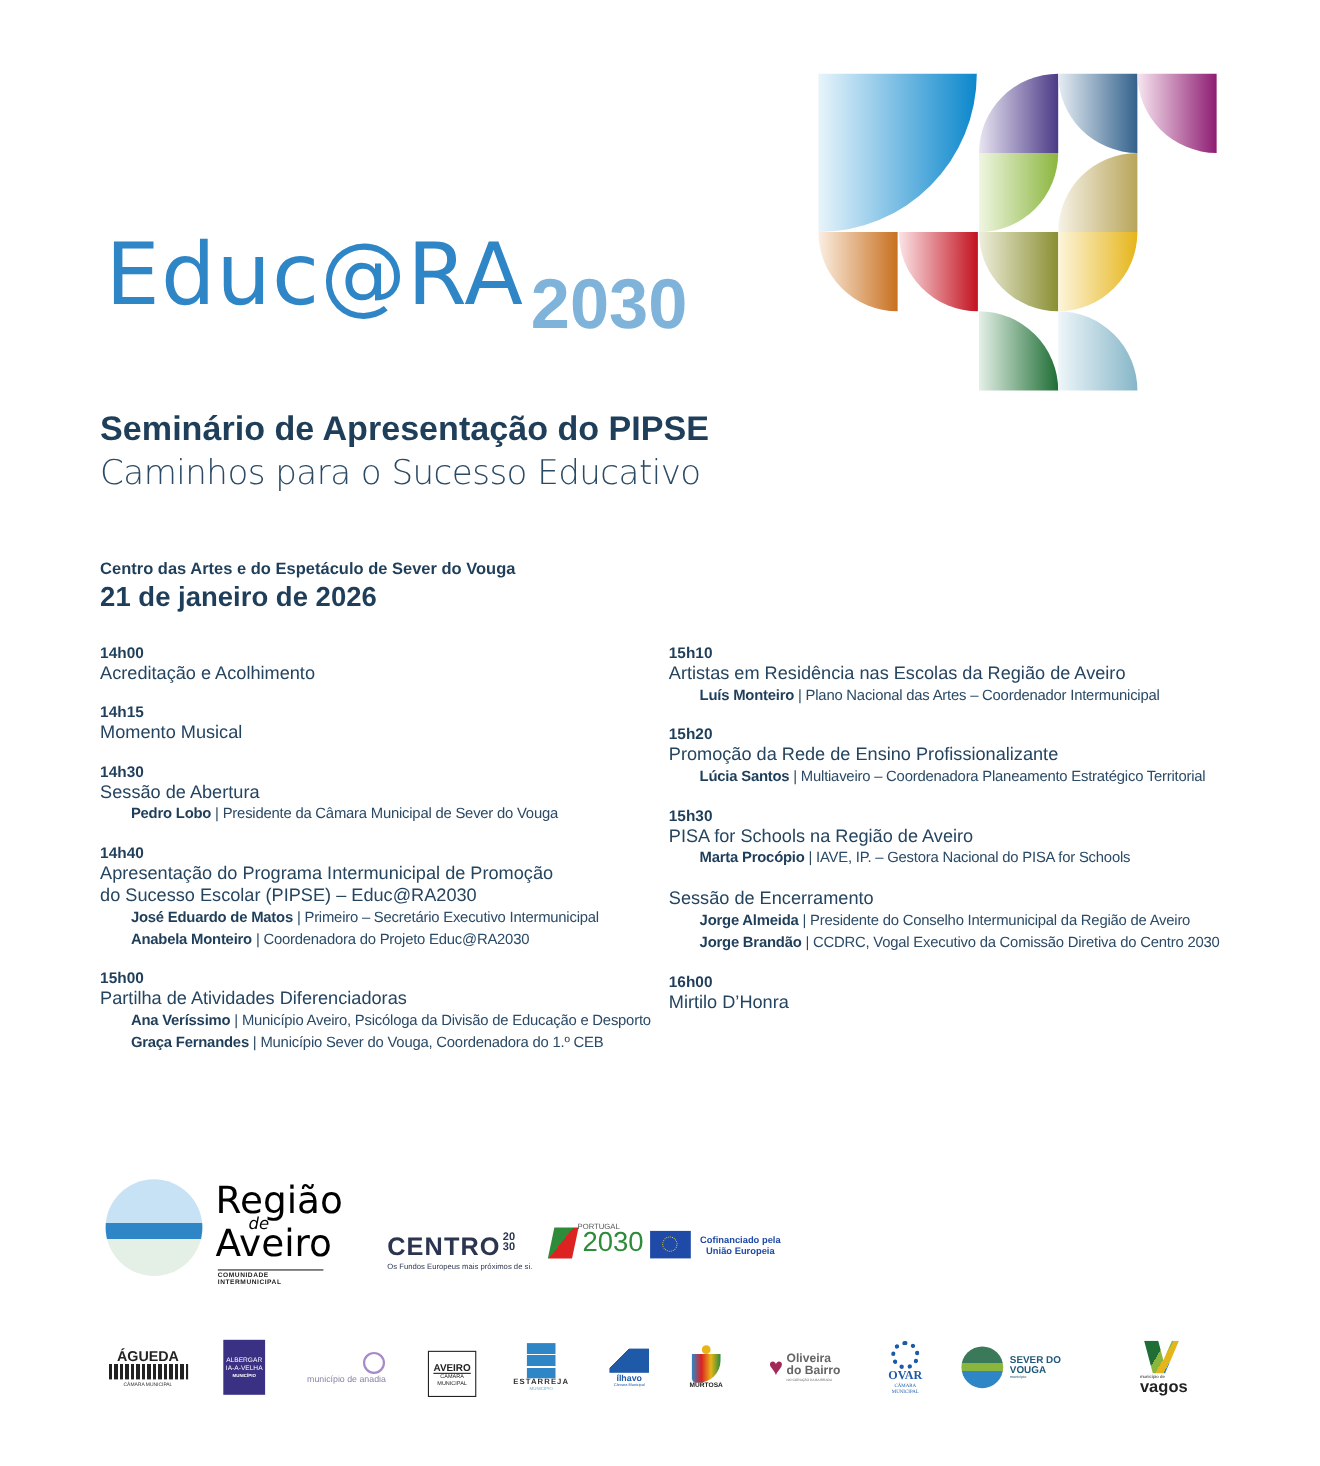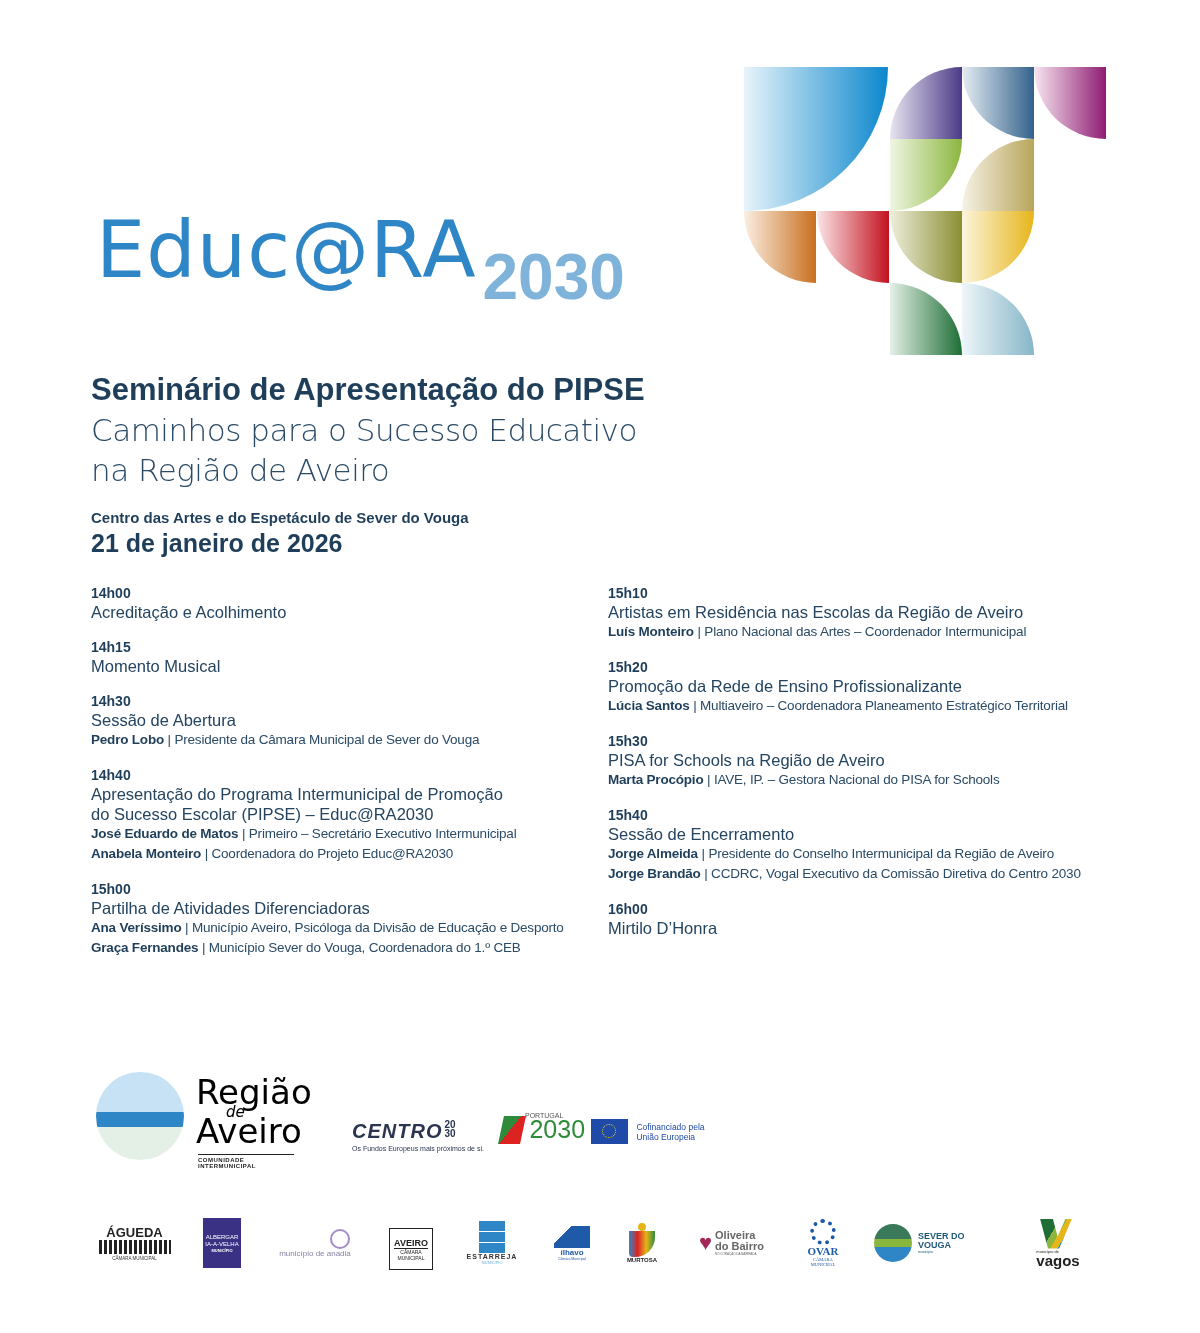--- a/index.html
+++ b/index.html
@@ -23,41 +23,41 @@
   .date { left:91px; top:529px; font-size:25px; font-weight:bold; color:#1f3e5a; }
 
   
   .col { position:absolute; width:520px; }
   .col-left { left:91px; top:585px; }
   .col-right { left:608px; top:585px; }
   .item { margin-bottom:17px; }
   .time { font-size:14px; font-weight:bold; color:#1f3e5a; line-height:17px; }
   .item-title { font-size:16.5px; font-weight:normal; color:#244460; line-height:20px; }
   .speaker { font-size:13.5px; color:#2a4a66; line-height:20px; letter-spacing:-0.2px; white-space:nowrap; }
-  .speaker b { font-weight:bold; color:#1f3e5a; }
+  .speaker b { font-weight:bold; color:#1f3e5a;margin-left:28px; }
 
   
   .ra-logo { left:96px; top:1072px; width:205px; height:92px; }
   .ra-circle { position:absolute; left:0; top:0; width:88px; height:88px; border-radius:50%; overflow:hidden;
                background:linear-gradient(#c7e2f4 0%, #c7e2f4 45%, #2f86c6 45%, #2f86c6 62%, #e4efe6 62%); }
   .ra-text { position:absolute; left:100px; top:4px; font-size:34px; line-height:33px; color:#000000; font-family:"DejaVu Sans", sans-serif; }
   .ra-sub { position:absolute; left:102px; top:82px; font-size:6px; font-weight:bold; letter-spacing:0.5px; color:#222; border-top:1px solid #222; padding-top:2px; width:96px; }
 
   .centro { left:352px; top:1120px; }
-  .centro-main { font-size:20px; font-weight:bold; color:#2b3550; letter-spacing:1px;font-style:italic; }
+  .centro-main { font-size:23px; font-weight:bold; color:#2b3550; letter-spacing:1px; }
   .centro-sm { font-size:10px; font-weight:bold; color:#2b3550; line-height:9px; display:inline-block; vertical-align:top; margin-left:2px; }
   .centro-tag { font-size:7px; color:#2b3550; margin-top:2px; }
   .pt2030 { left:501px; top:1115px; }
   .pt-flag { display:inline-block; width:22px; height:28px; background:linear-gradient(120deg,#2e8b3a 0%,#2e8b3a 45%,#d22 45%); transform:skewX(-12deg); vertical-align:bottom; }
   .pt-label { position:absolute; left:24px; top:-3px; font-size:7px; color:#555; }
   .pt-year { font-size:25px; color:#2e8b3a; vertical-align:bottom; margin-left:2px; }
   .eu { left:591px; top:1119px; }
   .eu-flag { display:inline-block; width:37px; height:25px; background:#1f4aa8; vertical-align:middle; position:relative; }
   .eu-flag::after { content:""; position:absolute; left:11px; top:5px; width:14px; height:14px; border-radius:50%; border:1.5px dotted #f5d40c; box-sizing:border-box; }
-  .eu-text { display:inline-block; vertical-align:middle; font-size:8.5px; font-weight:normal; color:#1f4aa8; line-height:10px; margin-left:4px; }
+  .eu-text { display:inline-block; vertical-align:middle; font-size:8.5px; font-weight:bold; color:#1f4aa8; line-height:10px; margin-left:4px;text-align:center; }
 
   .muni { position:absolute; top:1212px; height:62px; display:flex; flex-direction:column; align-items:center; justify-content:center; }
   .m-txt { font-weight:bold; color:#222; }
 </style>
 </head>
 <body>
 
 <div class="abs logo">
   <span class="logo-main">Educ@RA</span><span class="logo-year">2030</span>
 </div>
@@ -73,21 +73,20 @@
   <div class="tile" style="left:73px;top:144px;background:linear-gradient(90deg,#fbe4e6,#c2121f);border-radius:0 0 0 72px;"></div>
   <div class="tile" style="left:146px;top:144px;background:linear-gradient(90deg,#eeeedc,#8a8f32);border-radius:0 0 0 72px;"></div>
   <div class="tile" style="left:218px;top:144px;background:linear-gradient(90deg,#fdf5dc,#e6b51a);border-radius:0 0 72px 0;"></div>
   <div class="tile" style="left:146px;top:216px;background:linear-gradient(90deg,#e4f0e7,#1e6e35);border-radius:0 72px 0 0;"></div>
   <div class="tile" style="left:218px;top:216px;background:linear-gradient(90deg,#eef6f9,#86b6c8);border-radius:0 72px 0 0;"></div>
 </div>
 
 <div class="abs title-bold">Seminário de Apresentação do PIPSE</div>
 <div class="abs title-light">
   <div>Caminhos para o Sucesso Educativo</div>
-  <div>na Região de Aveiro</div>
 </div>
 <div class="abs venue">Centro das Artes e do Espetáculo de Sever do Vouga</div>
 <div class="abs date">21 de janeiro de 2026</div>
 
 <div class="col col-left">
   <div class="item">
     <div class="time">14h00</div>
     <div class="item-title">Acreditação e Acolhimento</div>
   </div>
   <div class="item">
@@ -124,21 +123,20 @@
     <div class="time">15h20</div>
     <div class="item-title">Promoção da Rede de Ensino Profissionalizante</div>
     <div class="speaker"><b>Lúcia Santos</b> <span>|</span> <span>Multiaveiro – Coordenadora Planeamento Estratégico Territorial</span></div>
   </div>
   <div class="item">
     <div class="time">15h30</div>
     <div class="item-title">PISA for Schools na Região de Aveiro</div>
     <div class="speaker"><b>Marta Procópio</b> <span>|</span> <span>IAVE, IP. – Gestora Nacional do PISA for Schools</span></div>
   </div>
   <div class="item">
-    <div class="time">15h40</div>
     <div class="item-title">Sessão de Encerramento</div>
     <div class="speaker"><b>Jorge Almeida</b> <span>|</span> <span>Presidente do Conselho Intermunicipal da Região de Aveiro</span></div>
     <div class="speaker"><b>Jorge Brandão</b> <span>|</span> <span>CCDRC, Vogal Executivo da Comissão Diretiva do Centro 2030</span></div>
   </div>
   <div class="item">
     <div class="time">16h00</div>
     <div class="item-title">Mirtilo D’Honra</div>
   </div>
 </div>
 

